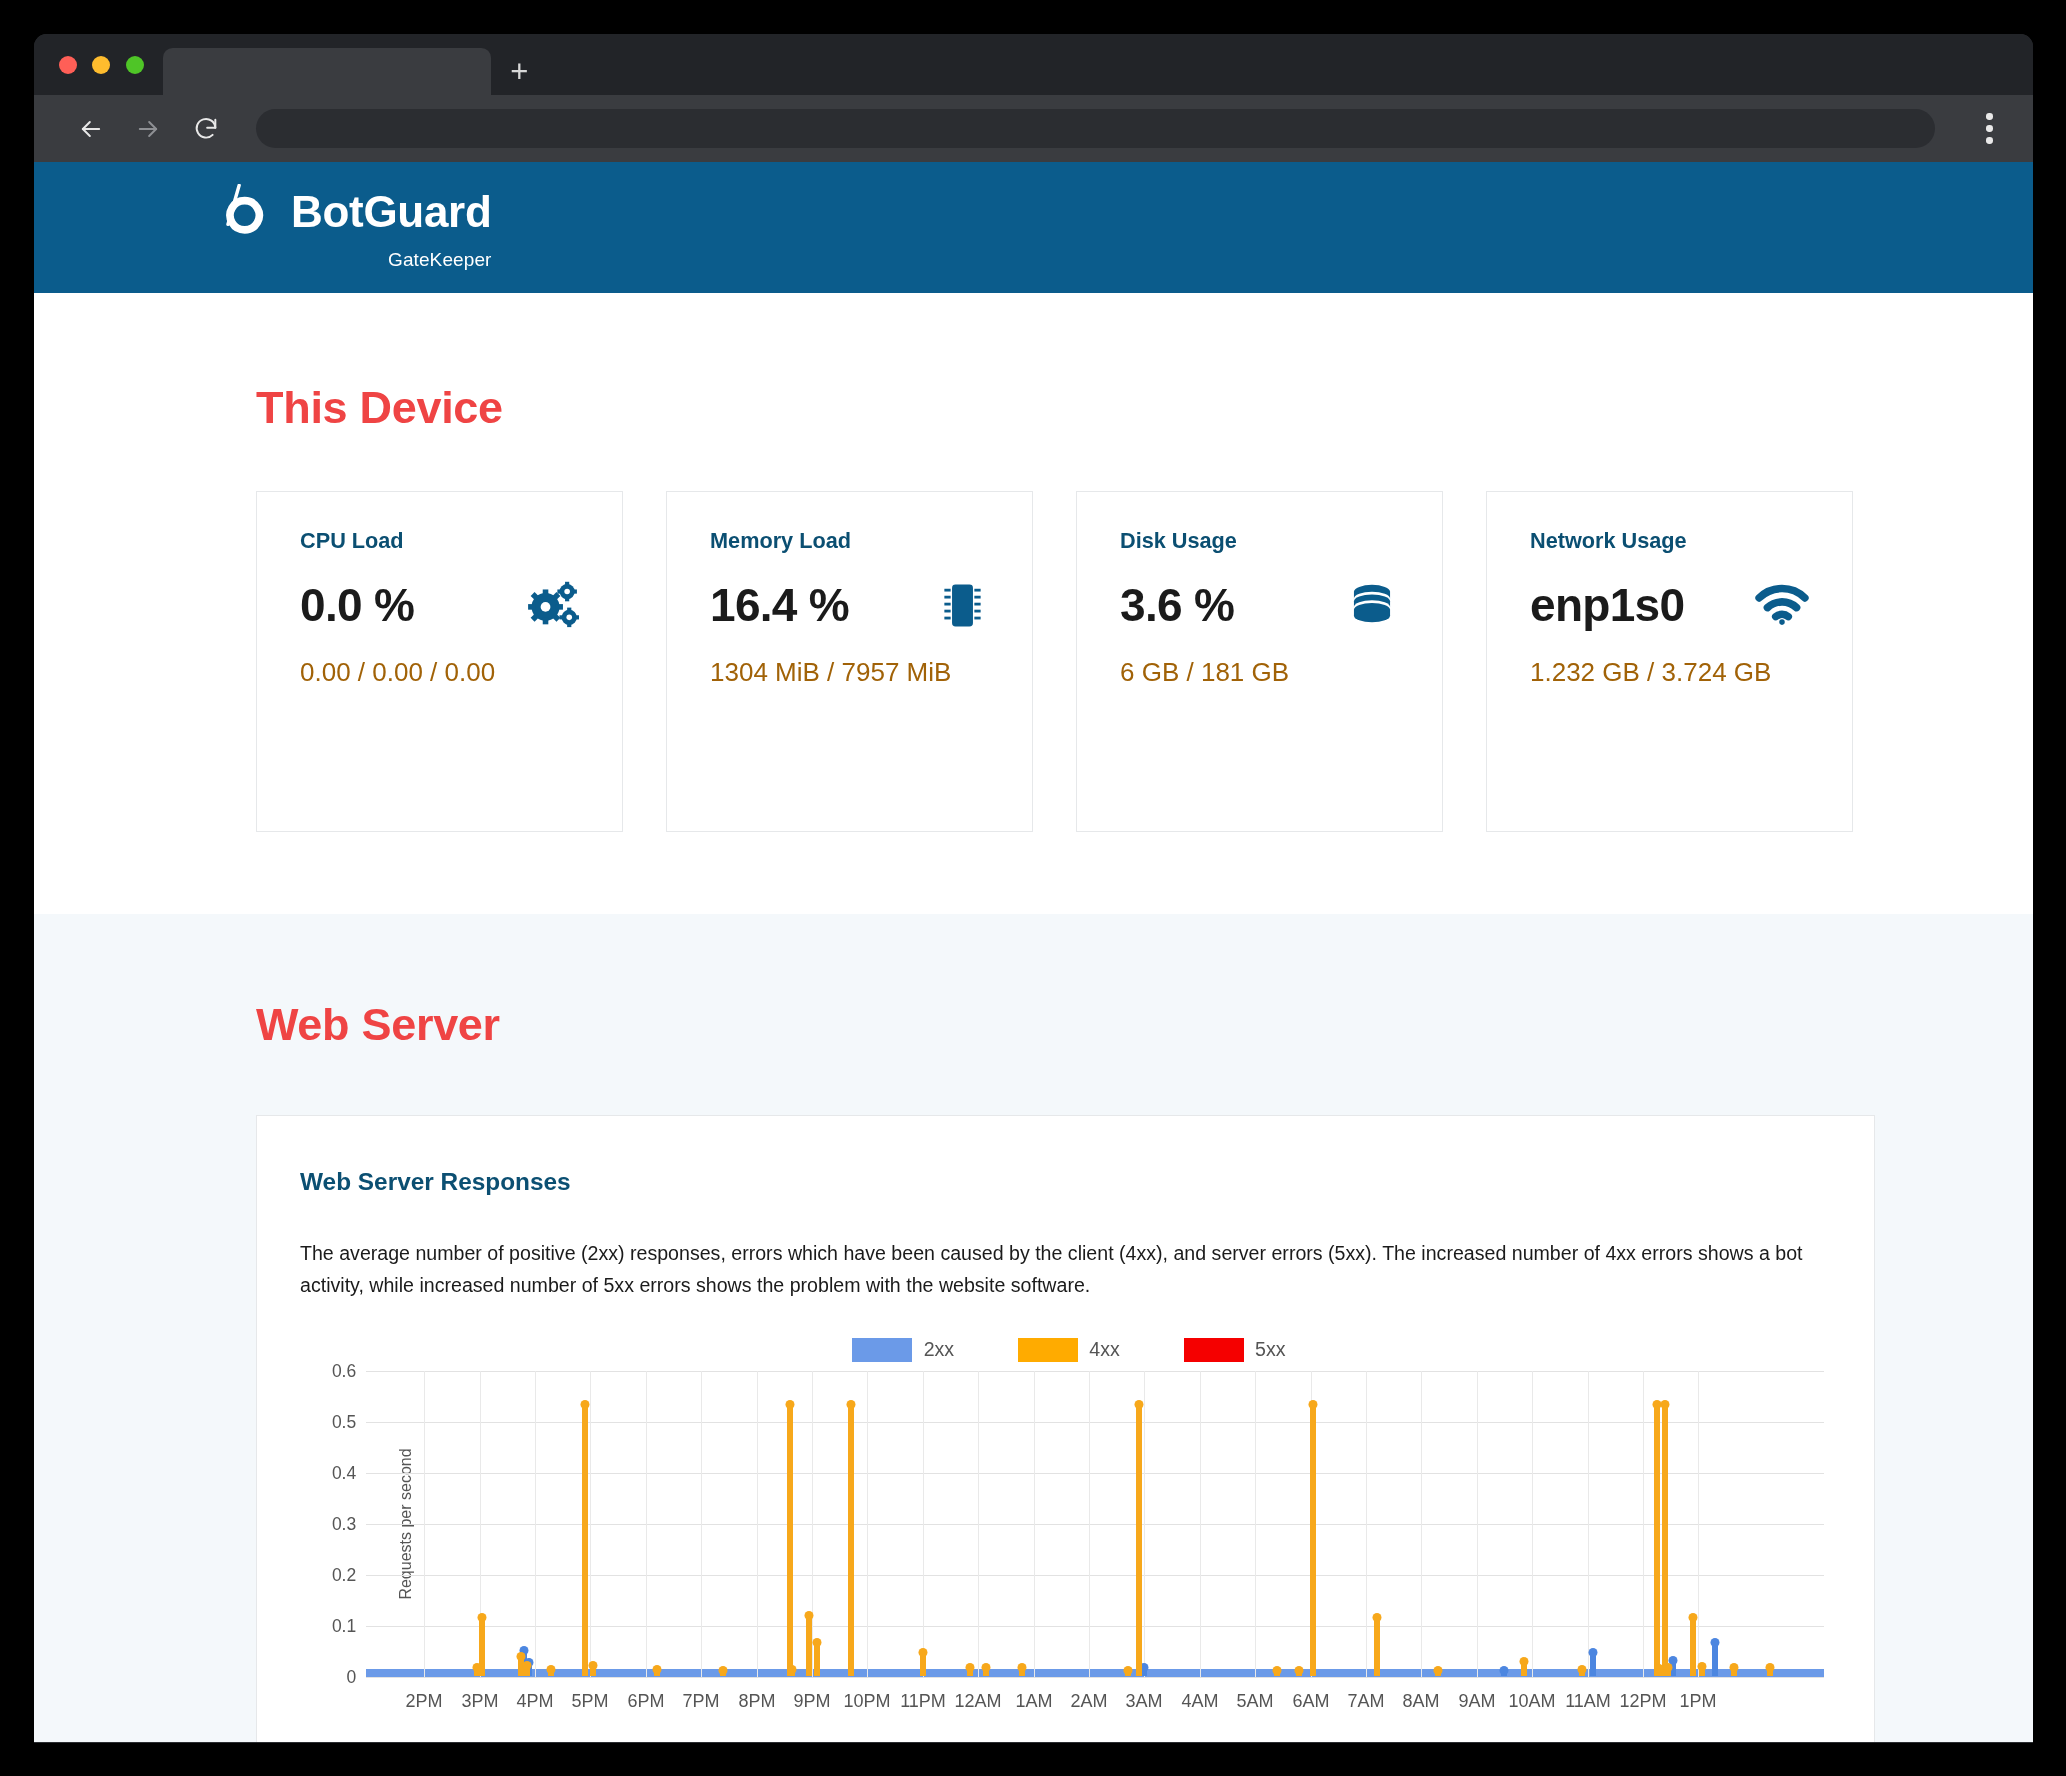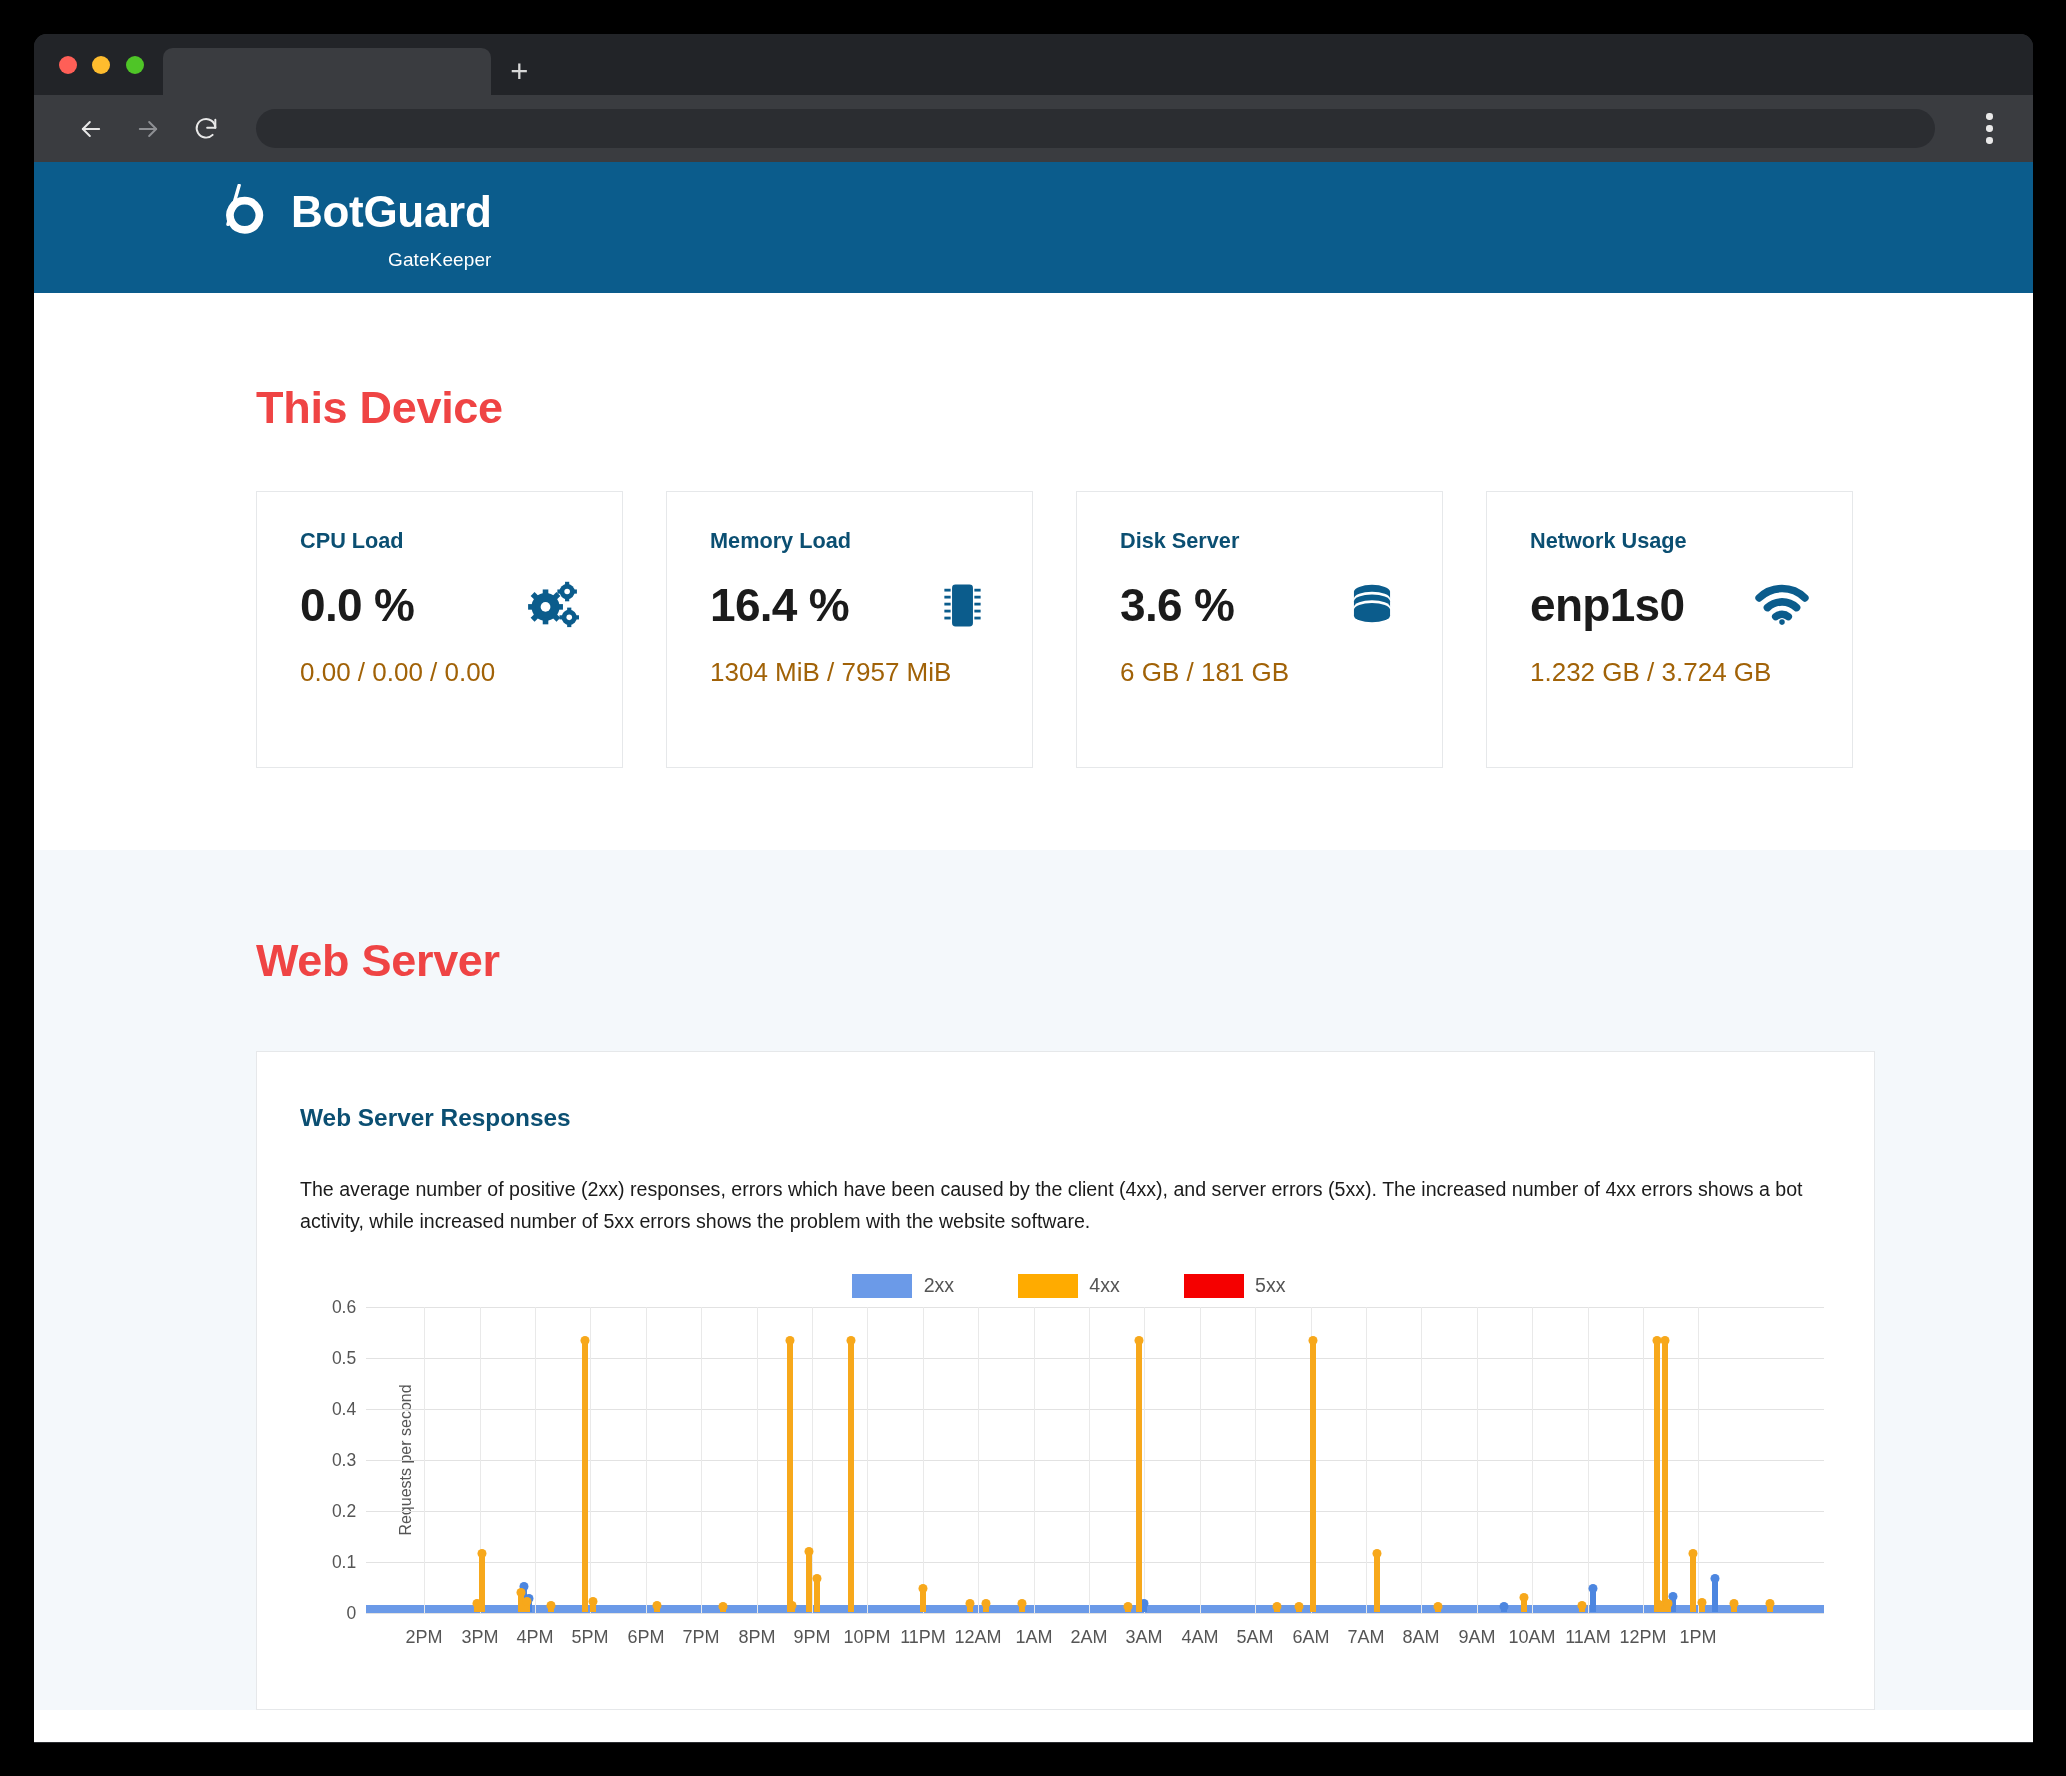--- a/index.html
+++ b/index.html
@@ -148,21 +148,21 @@
   }
   .device-title { font-size: 45px; padding: 89px 0 0 222px; }
   .web-title    { font-size: 45px; padding: 85px 0 0 222px; }
 
   .cards {
     display: flex;
     gap: 43px;
     padding: 57px 0 0 222px;
   }
   .card {
-    width: 367px; height: 277px;
+    width: 367px; height: 341px;
     background: #ffffff;
     border: 1.4px solid #e6e8ea;
     padding: 36px 43px 0 43px;
   }
   .card-title {
     color: #0b4f72;
     font-size: 21.7px;
     font-weight: 800;
     margin-bottom: 24px;
   }
@@ -398,21 +398,21 @@
                     <rect x="55" y="44" width="9" height="4"></rect>
                   <rect x="55" y="54" width="9" height="4"></rect>
                 </g>
               </svg>
             </div>
           </div>
           <div class="card-sub">1304 MiB / 7957 MiB</div>
         </div>
 
         <div class="card">
-          <div class="card-title">Disk Server</div>
+          <div class="card-title">Disk Usage</div>
           <div class="card-mid">
             <div class="card-value">3.6 %</div>
             <div class="card-icon">
               <svg width="50" height="50" viewBox="0 0 72 72" fill="#0b5c8c">
                 <ellipse cx="36" cy="17" rx="26" ry="10"></ellipse>
                 <rect x="10" y="17" width="52" height="10"></rect>
                 <ellipse cx="36" cy="27" rx="26" ry="10" fill="#ffffff"></ellipse>
                 <ellipse cx="36" cy="31" rx="26" ry="10"></ellipse>
                 <rect x="10" y="31" width="52" height="8"></rect>
                 <ellipse cx="36" cy="39" rx="26" ry="10" fill="#ffffff"></ellipse>

